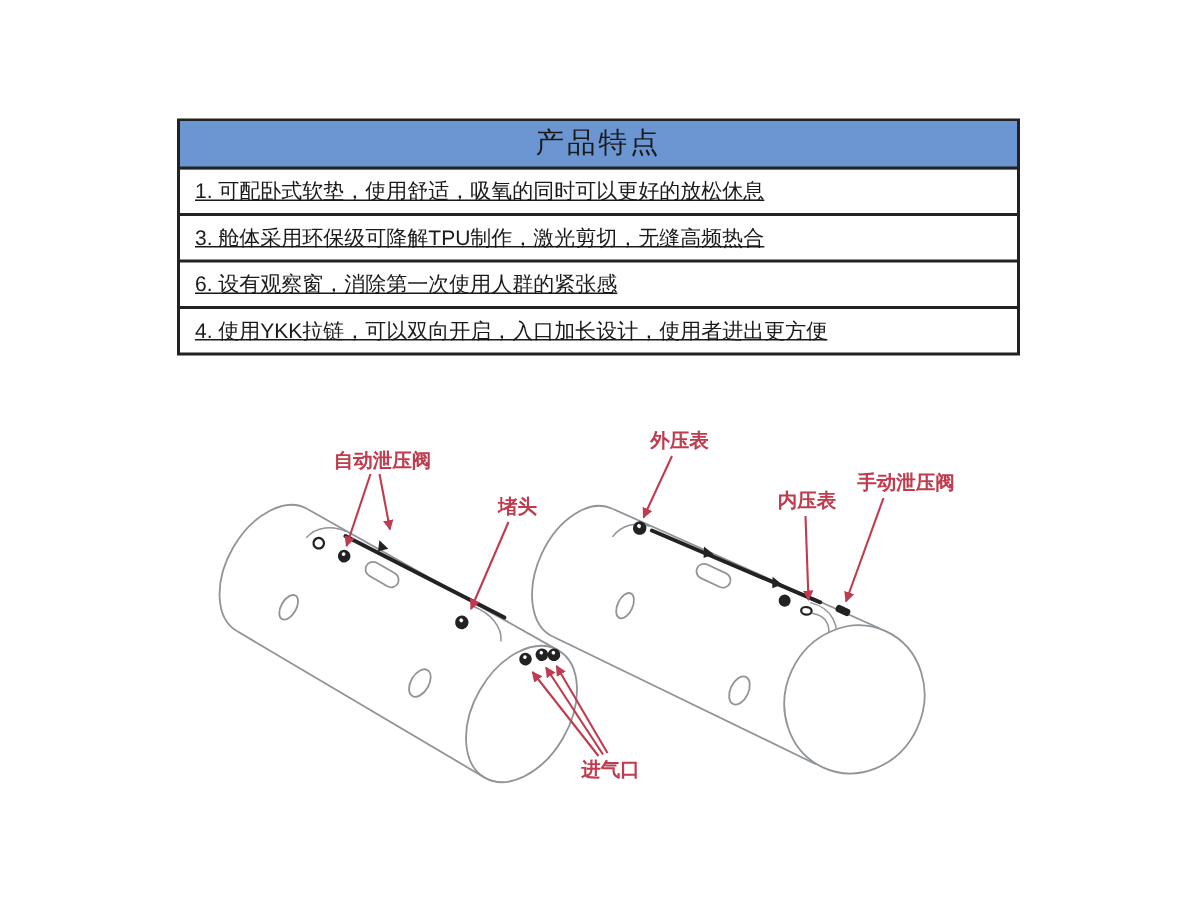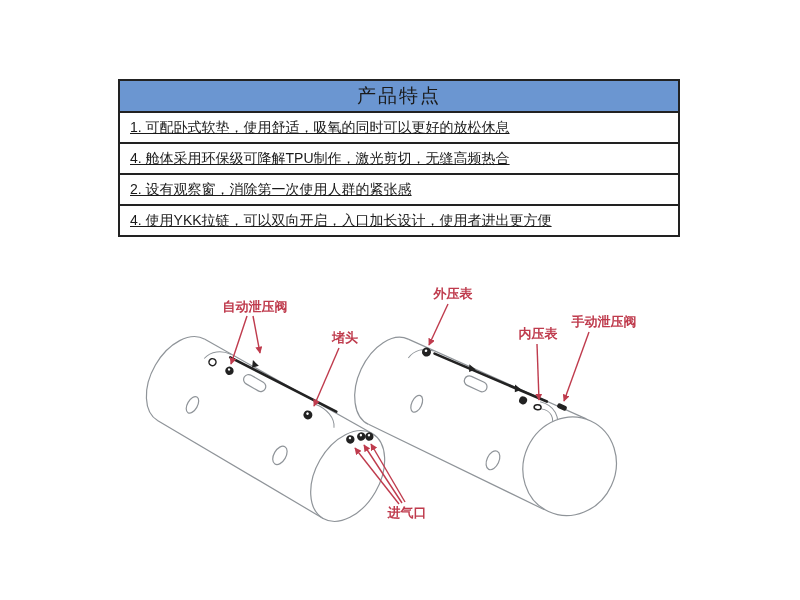--- a/index.html
+++ b/index.html
@@ -34,22 +34,22 @@
   #arrowhead path{fill:var(--label-red);}
 </style>
 </head>
 <body>
 
 <div class="page">
 
   <div class="feature-table">
     <div class="th">产品特点</div>
     <div class="tr">1. 可配卧式软垫，使用舒适，吸氧的同时可以更好的放松休息</div>
-    <div class="tr">4. 舱体采用环保级可降解TPU制作，激光剪切，无缝高频热合</div>
-    <div class="tr">2. 设有观察窗，消除第一次使用人群的紧张感</div>
+    <div class="tr">3. 舱体采用环保级可降解TPU制作，激光剪切，无缝高频热合</div>
+    <div class="tr">6. 设有观察窗，消除第一次使用人群的紧张感</div>
     <div class="tr">4. 使用YKK拉链，可以双向开启，入口加长设计，使用者进出更方便</div>
   </div>
 
   <svg class="diagram" viewBox="0 0 800 600" xmlns="http://www.w3.org/2000/svg">
     <defs>
       <marker id="arrowhead" viewBox="0 0 10 10" refX="9" refY="5" markerWidth="5" markerHeight="5" orient="auto">
         <path d="M0,0 L10,5 L0,10 z"></path>
       </marker>
     </defs>
 

